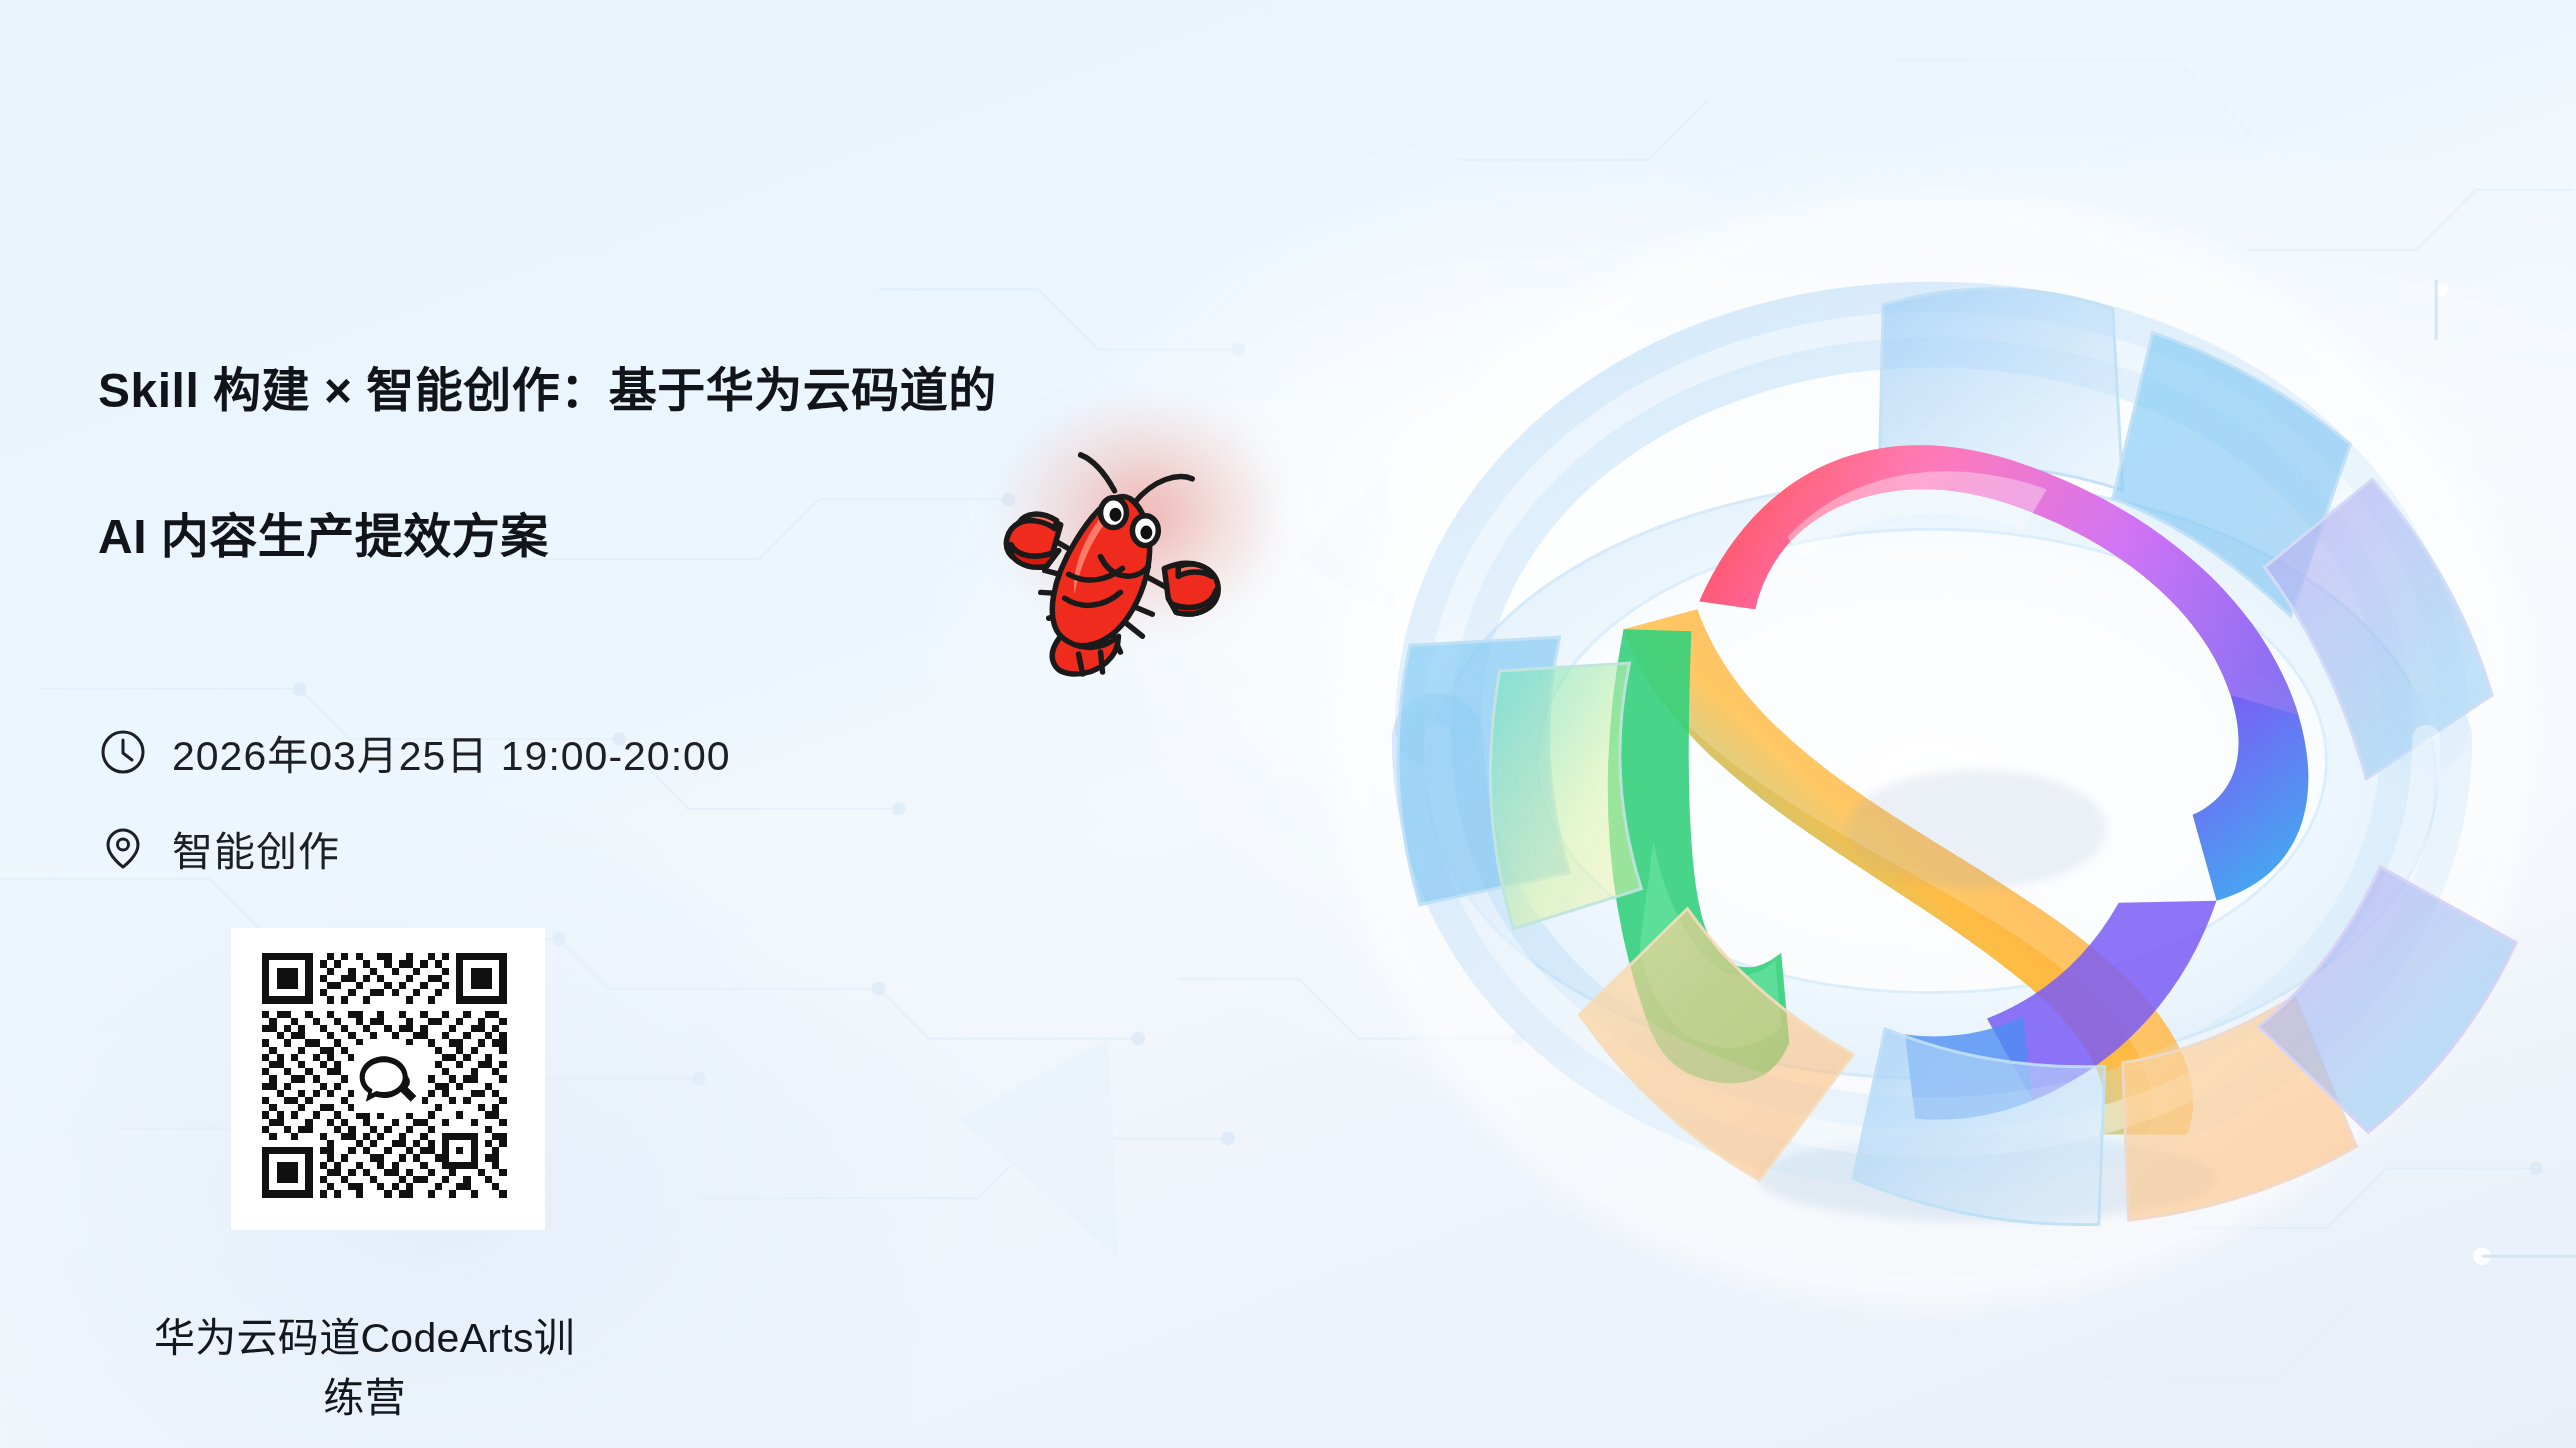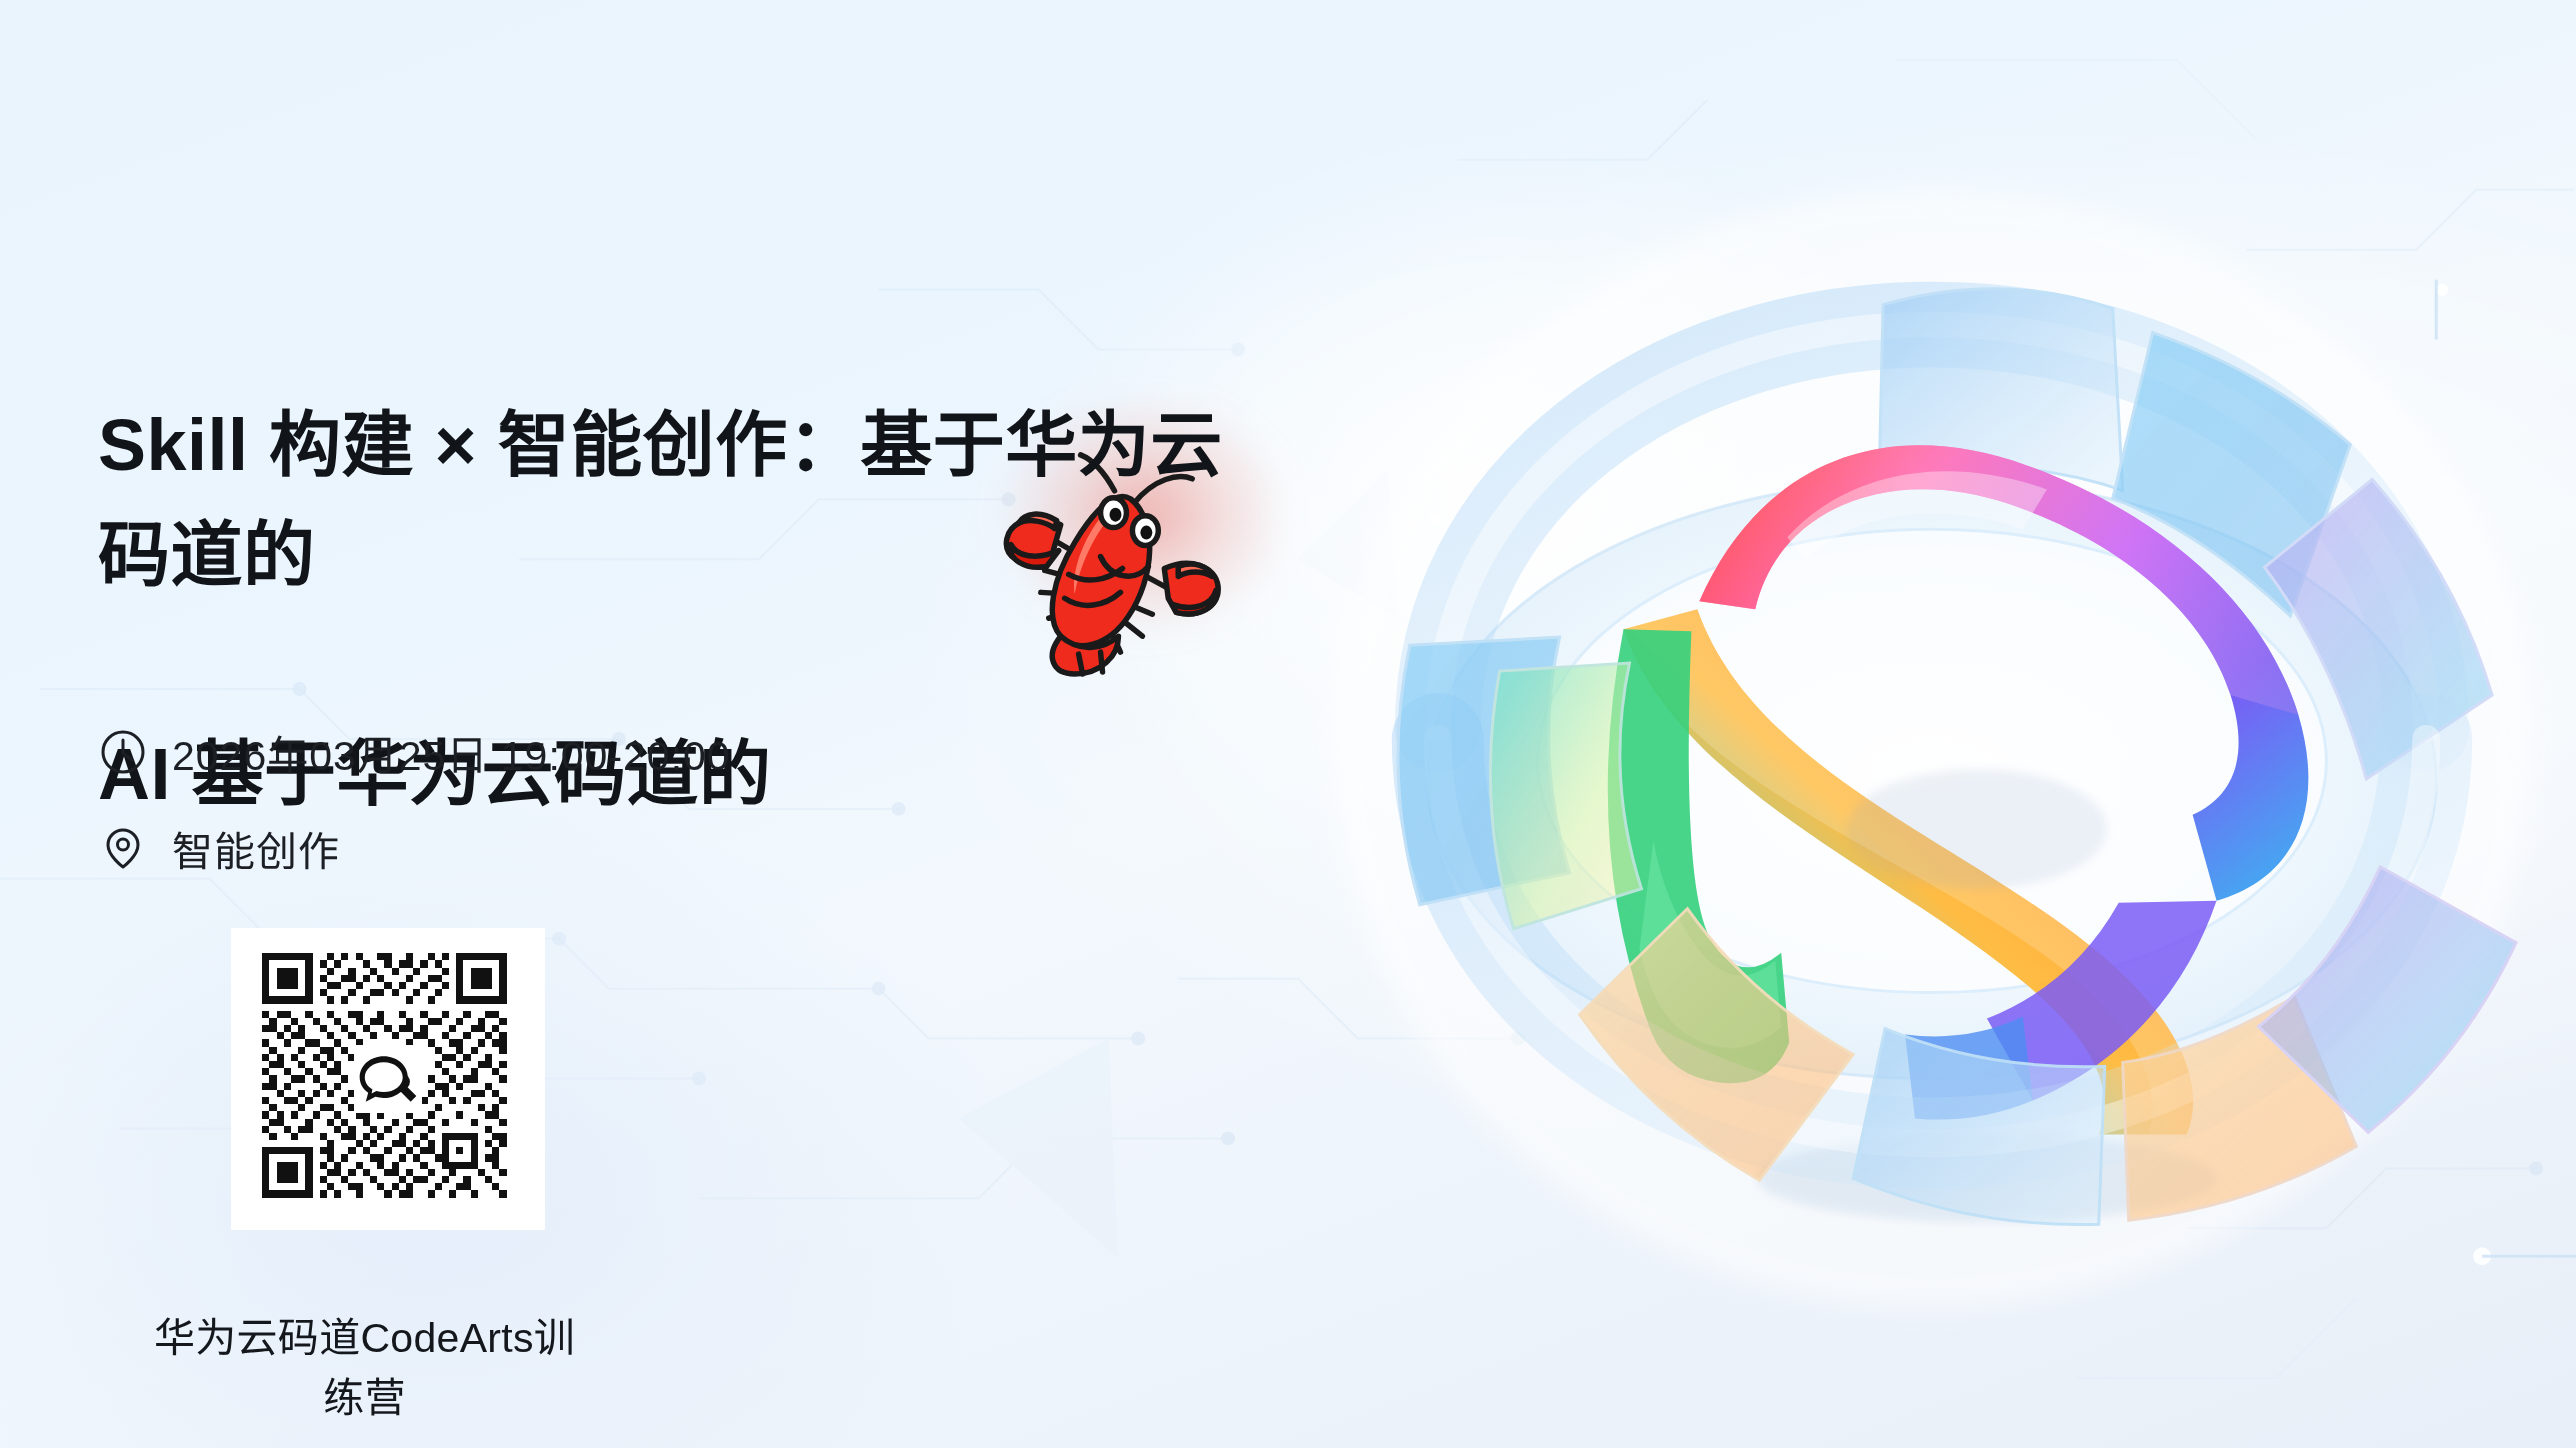--- a/index.html
+++ b/index.html
@@ -37,21 +37,21 @@
     filter:blur(16px);
   }
 
   
   .content { position:absolute; left:0; top:0; width:1298px; height:100%; }
 
   .title {
     position:absolute; left:98px; top:282px;
     width:1158px;
     font-weight:700;
-    font-size:72px;
+    font-size:48px;
     line-height:1.52;
     letter-spacing:0.5px;
     color:#111418;
     white-space:pre-line;
   }
   .title .ln { display:block; }
 
   .meta { position:absolute; left:100px; top:715px; }
   .meta-row { display:flex; align-items:center; height:74px;text-align:center; }
   .meta-row + .meta-row { margin-top:22px; }
@@ -306,21 +306,21 @@
 
         <path d="M118 128 C128 150 152 154 166 138" fill="none"></path>
       </g>
     </svg>
   </div>
 
   <div class="content">
 
     <h1 class="title">
       <span class="ln">Skill 构建 × 智能创作：基于华为云码道的</span>
-      <span class="ln">AI 基于华为云码道的</span>
+      <span class="ln">AI 内容生产提效方案</span>
     </h1>
 
     <div class="meta">
 
       <div class="meta-row">
         <span class="meta-icon">
           <svg viewBox="0 0 46 46" fill="none" aria-hidden="true">
             <circle cx="23" cy="23" r="20" stroke="#1c1f24" stroke-width="3"></circle>
             <path d="M23 11 V24 L32 31" stroke="#1c1f24" stroke-width="3" stroke-linecap="round" stroke-linejoin="round"></path>
           </svg>

